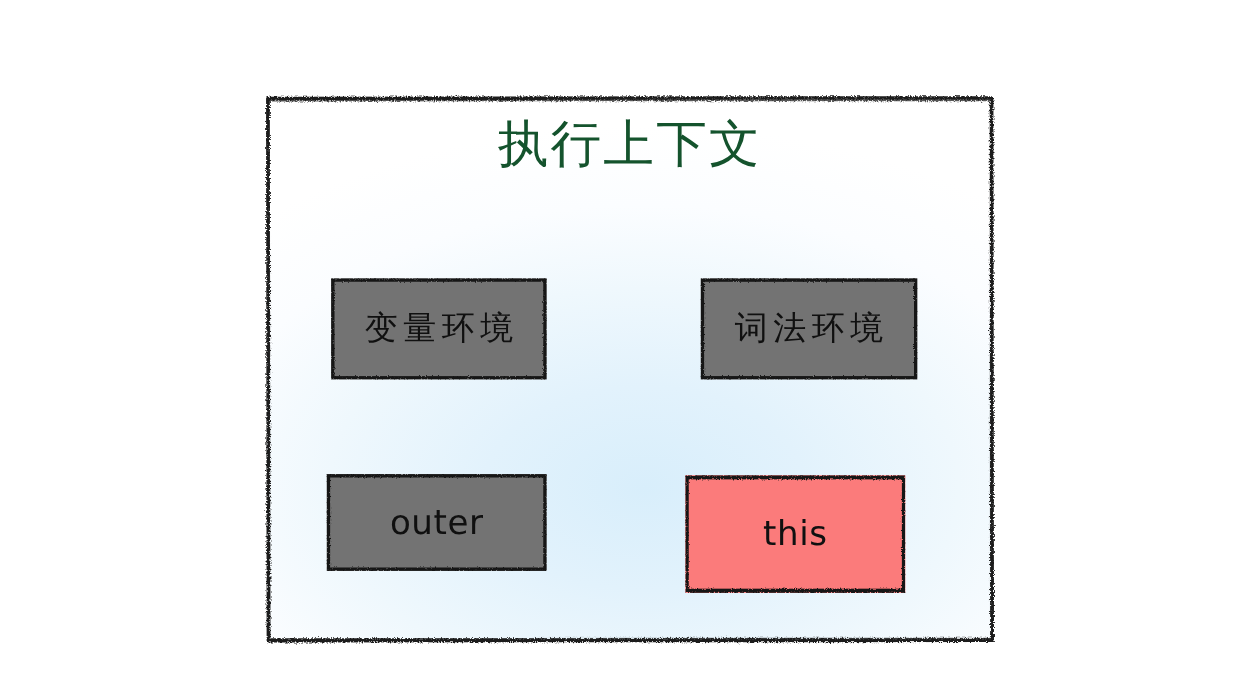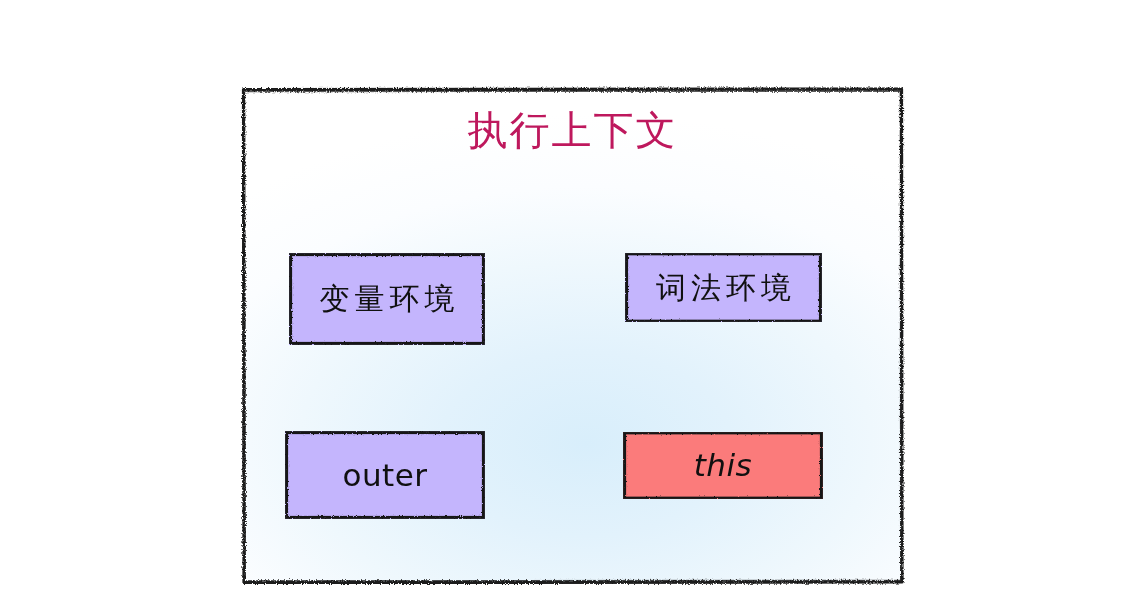--- a/index.html
+++ b/index.html
@@ -46,23 +46,23 @@
           #ffffff 100%);
   }
 
   
   .title {
     position: absolute;
     left: 243px;
     top: 103px;
     width: 659px;
     text-align: center;
-    font-size: 40px;
+    font-size: 46px;
     line-height: 54px;
-    color: #be185d;
+    color: #14532d;
     letter-spacing: 2px;
     font-family: "DejaVu Sans", sans-serif;
     font-weight: 500;
     white-space: nowrap;
   }
 
   
   .node {
     position: absolute;
     display: flex;
@@ -82,28 +82,28 @@
     letter-spacing: 5px;
     text-indent: 5px;
     font-weight: 500;
   }
   .node-en .node-label {
     font-size: 31px;
     letter-spacing: 0.5px;
     font-weight: 400;
   }
 
-  .node-blue  { background: #c4b5fd; }
+  .node-blue  { background: #737373; margin-left: 12px; }
   .node-red   { background: #fb7b7b; }
 
   
   #node-variable-env   { left: 289px; top: 253px; width: 196px; height: 92px; }
-  #node-lexical-env    { left: 625px; top: 253px; width: 197px; height: 69px; }
+  #node-lexical-env    { left: 625px; top: 253px; width: 197px; height: 92px; }
   #node-outer          { left: 285px; top: 431px; width: 200px; height: 88px; justify-content: center; }
-  #node-this           { left: 623px; top: 432px; width: 200px; height: 67px; font-style: italic; }
+  #node-this           { left: 623px; top: 432px; width: 200px; height: 107px; }
 
   .node-border {
     position: absolute;
     left: 0; top: 0;
     width: 100%;
     height: 100%;
     pointer-events: none;
   }
 </style>
 </head>

